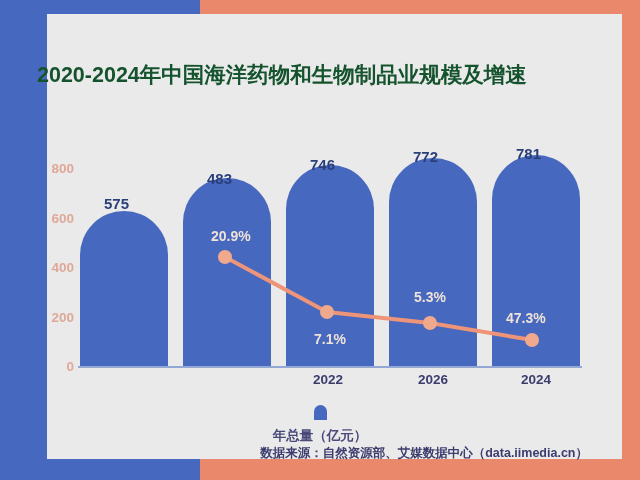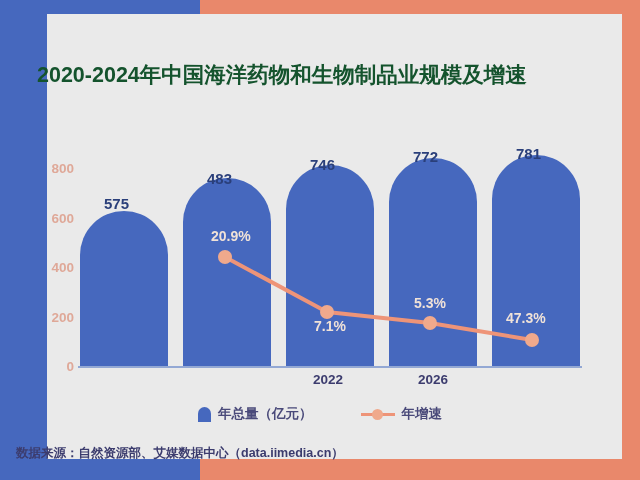--- a/index.html
+++ b/index.html
@@ -83,21 +83,21 @@
     position:absolute;
     font-size:14px; font-weight:bold; color:#f0e2d8;
     white-space:nowrap;
   }
 
   
   .legend {
     position:absolute; left:0; top:405px; width:640px;
     display:flex; justify-content:center; align-items:center; gap:48px;
   }
-  .legitem { display:flex; align-items:center; gap:7px; }
+  .legitem { display:flex; align-items:center; gap:7px;flex-direction:column; }
   .legmark-bar {
     width:13px; height:15px; background:#4668be;
     border-radius:7px 7px 0 0;
   }
   .legmark-line {
     position:relative; width:34px; height:10px;
   }
   .legmark-line .ln {
     position:absolute; left:0; top:4px; width:34px; height:3px;
     background:#ee9478;
@@ -107,24 +107,23 @@
     border-radius:50%; background:#f0a98c;
   }
   .legtext {
     font-size:13.5px; font-weight:bold; color:#4a4a7a;
     white-space:nowrap;
   }
 
   
   .source {
     position:absolute; left:0; top:445px; width:610px;
-    text-align:left; padding-right:22px;
+    text-align:right; padding-right:22px;
     font-size:12.5px; font-weight:bold; color:#3c3c6e;
     white-space:nowrap;
-    margin-left:16px;
   }
 </style>
 </head>
 <body>
 
 <div id="root">
 
   <div class="band-blue"></div>
   <div class="band-orange"></div>
   <div class="band-blue-left"></div>
@@ -171,36 +170,30 @@
 
   <svg class="lineholder" viewBox="0 0 640 480">
     <polyline points="225,257 327,312 430,323 532,340" fill="none" stroke="#ee9478" stroke-width="4" stroke-linejoin="round" stroke-linecap="round"></polyline>
     <circle cx="225" cy="257" r="7" fill="#f0a98c"></circle>
     <circle cx="327" cy="312" r="7" fill="#f0a98c"></circle>
     <circle cx="430" cy="323" r="7" fill="#f0a98c"></circle>
     <circle cx="532" cy="340" r="7" fill="#f0a98c"></circle>
   </svg>
 
   <div class="pctlab" style="left:211px;top:228px">20.9%</div>
-  <div class="pctlab" style="left:314px;top:318px">7.1%</div>
-  <div class="pctlab" style="left:414px;top:295px">5.3%</div>
+  <div class="pctlab" style="left:314px;top:331px">7.1%</div>
+  <div class="pctlab" style="left:414px;top:289px">5.3%</div>
   <div class="pctlab" style="left:506px;top:310px">47.3%</div>
 
   <div class="xlab" style="left:284px;width:88px">2022</div>
   <div class="xlab" style="left:389px;width:88px">2026</div>
+  <div class="xlab" style="left:492px;width:88px">2024</div>
 
   <div class="legend">
     <div class="legitem">
       <span class="legmark-bar"></span>
       <span class="legtext">年总量（亿元）</span>
-    </div>
-    <div class="legitem">
-      <span class="legmark-line">
-        <span class="ln"></span>
-          <span class="dt"></span>
-      </span>
-      <span class="legtext">年增速</span>
     </div>
   </div>
 
   <div class="source">数据来源：自然资源部、艾媒数据中心（data.iimedia.cn）</div>
 
 </div>
 
 </body></html>

